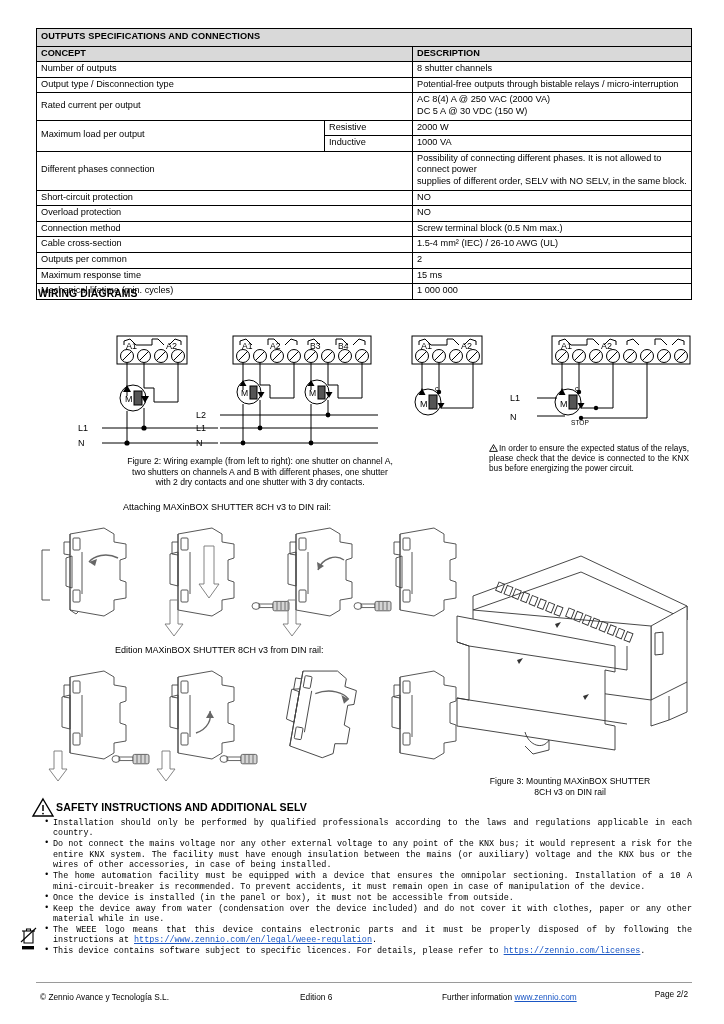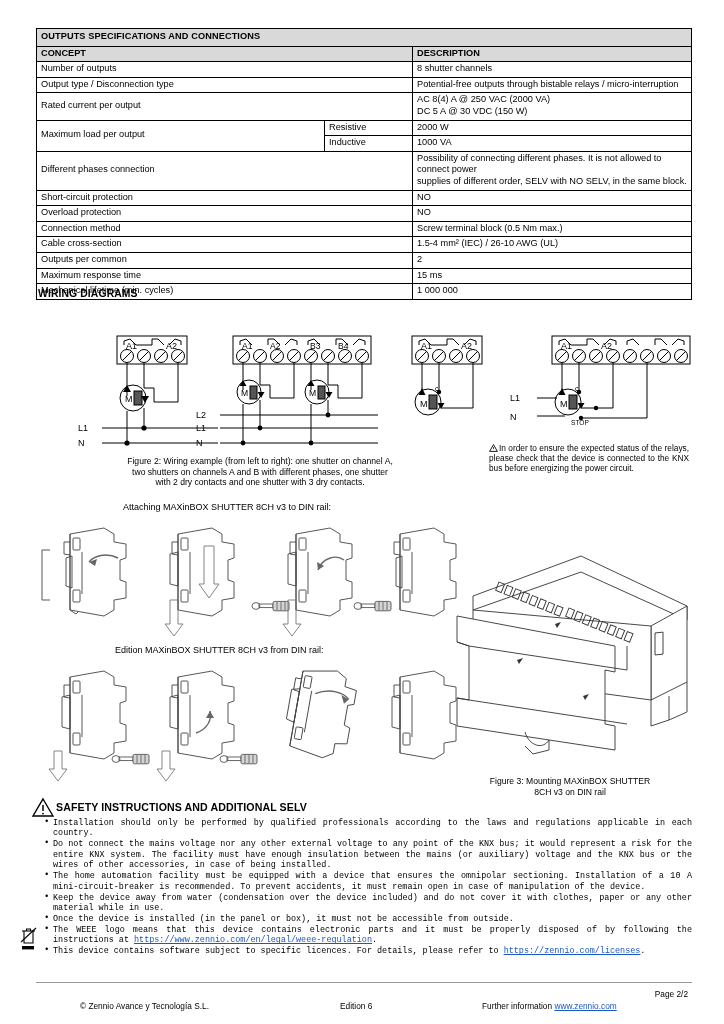--- a/index.html
+++ b/index.html
@@ -38,21 +38,21 @@
   .bullets li{font-size:8.45px;line-height:10.45px;margin:0 0 .5px 0;text-align:justify;}
   .bullets ul{margin:0;padding-left:13px;list-style:none;}
   .bullets li{position:relative;font-family:Liberation Mono, monospace;}
   .bullets li:before{content:"\2022";position:absolute;left:-9px;top:-1px;font-size:9px;}
   a.lnk{color:#1a56c4;text-decoration:underline;}
   .weee{position:absolute;left:19px;top:926px;width:20px;height:26px;}
 
   
   .footline{position:absolute;left:36px;top:982px;width:656px;border-top:1px solid #9a9a9a;}
   .footer{position:absolute;left:36px;top:989px;width:656px;font-size:8.3px;}
-  .footer .fc{position:absolute;top:12px;margin-left:40px;}
+  .footer .fc{position:absolute;top:3px;}
   #foot-copy{left:4px;}
   #foot-edition{left:264px;}
   #foot-info{left:382px;padding-left:24px;}
   .footer .fr{position:absolute;right:4px;top:0;}
   svg{display:block;overflow:visible;}
   text{font-family:"Liberation Sans",sans-serif;}
 </style>
 </head>
 <body>
 
@@ -578,22 +578,22 @@
       <circle cx="11" cy="15.6" r="0.9" fill="#000"></circle>
     </svg>
   </div>
   <div class="h-section" id="safety-heading">SAFETY INSTRUCTIONS AND ADDITIONAL SELV</div>
 
   <div class="bullets">
     <ul>
       <li>Installation should only be performed by qualified professionals according to the laws and regulations applicable in each country.</li>
       <li>Do not connect the mains voltage nor any other external voltage to any point of the KNX bus; it would represent a risk for the entire KNX system. The facility must have enough insulation between the mains (or auxiliary) voltage and the KNX bus or the wires of other accessories, in case of being installed.</li>
       <li>The home automation facility must be equipped with a device that ensures the omnipolar sectioning. Installation of a 10 A mini-circuit-breaker is recommended. To prevent accidents, it must remain open in case of manipulation of the device.</li>
+      <li>Once the device is installed (in the panel or box), it must not be accessible from outside.</li>
       <li>Keep the device away from water (condensation over the device included) and do not cover it with clothes, paper or any other material while in use.</li>
-      <li>Once the device is installed (in the panel or box), it must not be accessible from outside.</li>
       <li><span>The WEEE logo means that this device contains electronic parts and it must be properly disposed of by following the instructions at </span><a class="lnk" href="#">https://www.zennio.com/en/legal/weee-regulation</a><span>.</span></li>
       <li><span>This device contains software subject to specific licences. For details, please refer to </span><a class="lnk" href="#">https://zennio.com/licenses</a><span>.</span></li>
     </ul>
   </div>
 
   <div class="weee">
     <svg width="20" height="26" viewBox="0 0 20 26">
       <g stroke="#000" stroke-width="1.1" fill="none">
         <path d="M5 5 L5 17 L14 17 L14 5"></path>
         <path d="M3 5 L16 5"></path>

